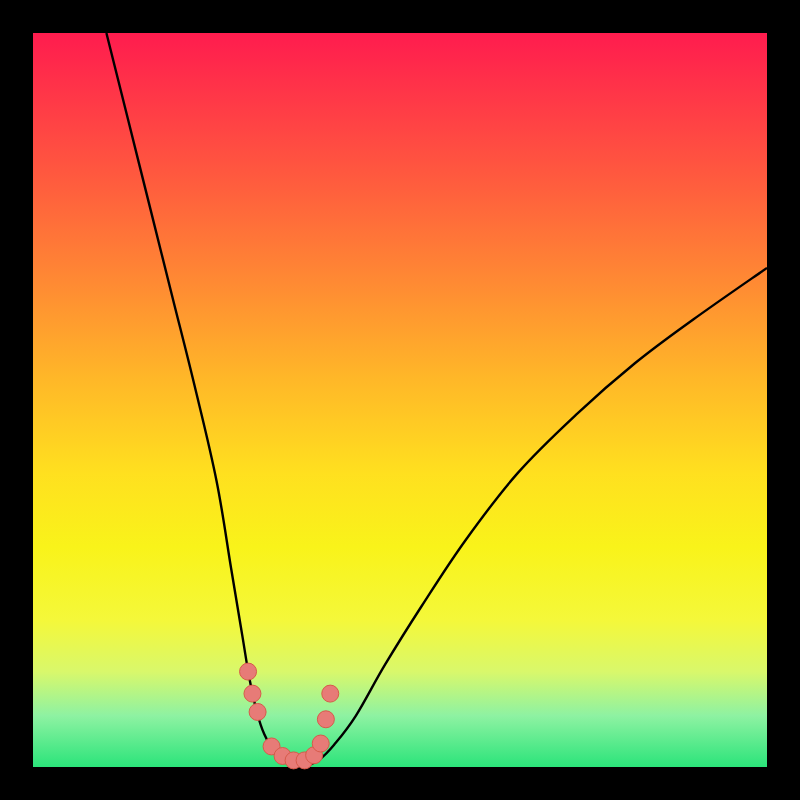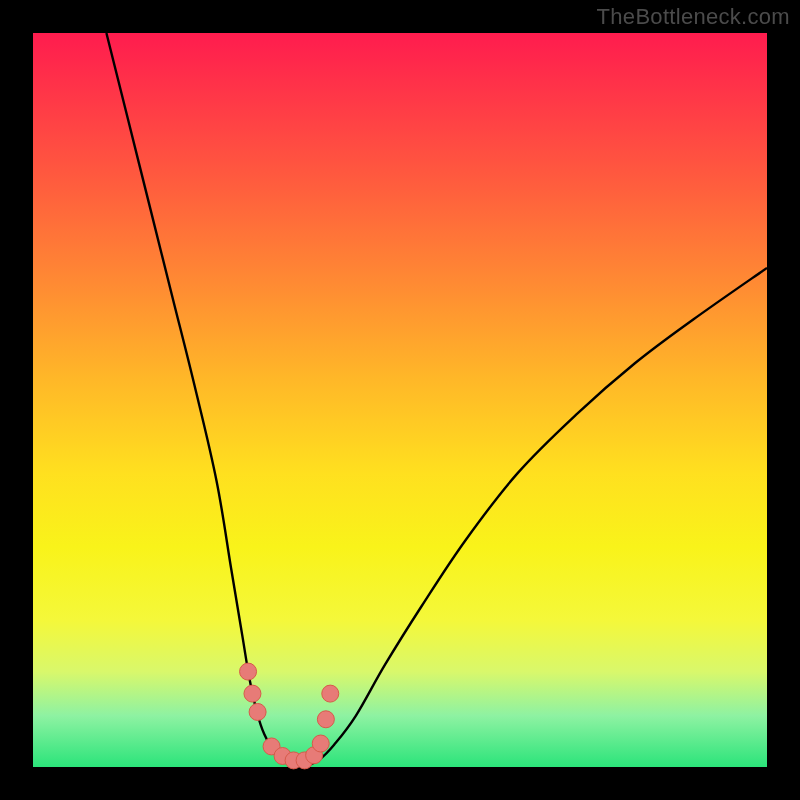--- a/index.html
+++ b/index.html
@@ -74,14 +74,13 @@
           <circle cx="249.56000000000003" cy="722.99" r="8.5" fill="#e77b77" stroke="#d75a4a" stroke-width="1"></circle>
           <circle cx="260.57" cy="727.394" r="8.5" fill="#e77b77" stroke="#d75a4a" stroke-width="1"></circle>
           <circle cx="271.58" cy="727.394" r="8.5" fill="#e77b77" stroke="#d75a4a" stroke-width="1"></circle>
           <circle cx="281.12199999999996" cy="722.256" r="8.5" fill="#e77b77" stroke="#d75a4a" stroke-width="1"></circle>
           <circle cx="287.728" cy="710.512" r="8.5" fill="#e77b77" stroke="#d75a4a" stroke-width="1"></circle>
           <circle cx="292.866" cy="686.29" r="8.5" fill="#e77b77" stroke="#d75a4a" stroke-width="1"></circle>
           <circle cx="297.27000000000004" cy="660.6" r="8.5" fill="#e77b77" stroke="#d75a4a" stroke-width="1"></circle>
         </g>
     </svg>
   </div>
-  <div class="attrib">TheBottleneck.com</div>
 </div>
 
 </body></html>

